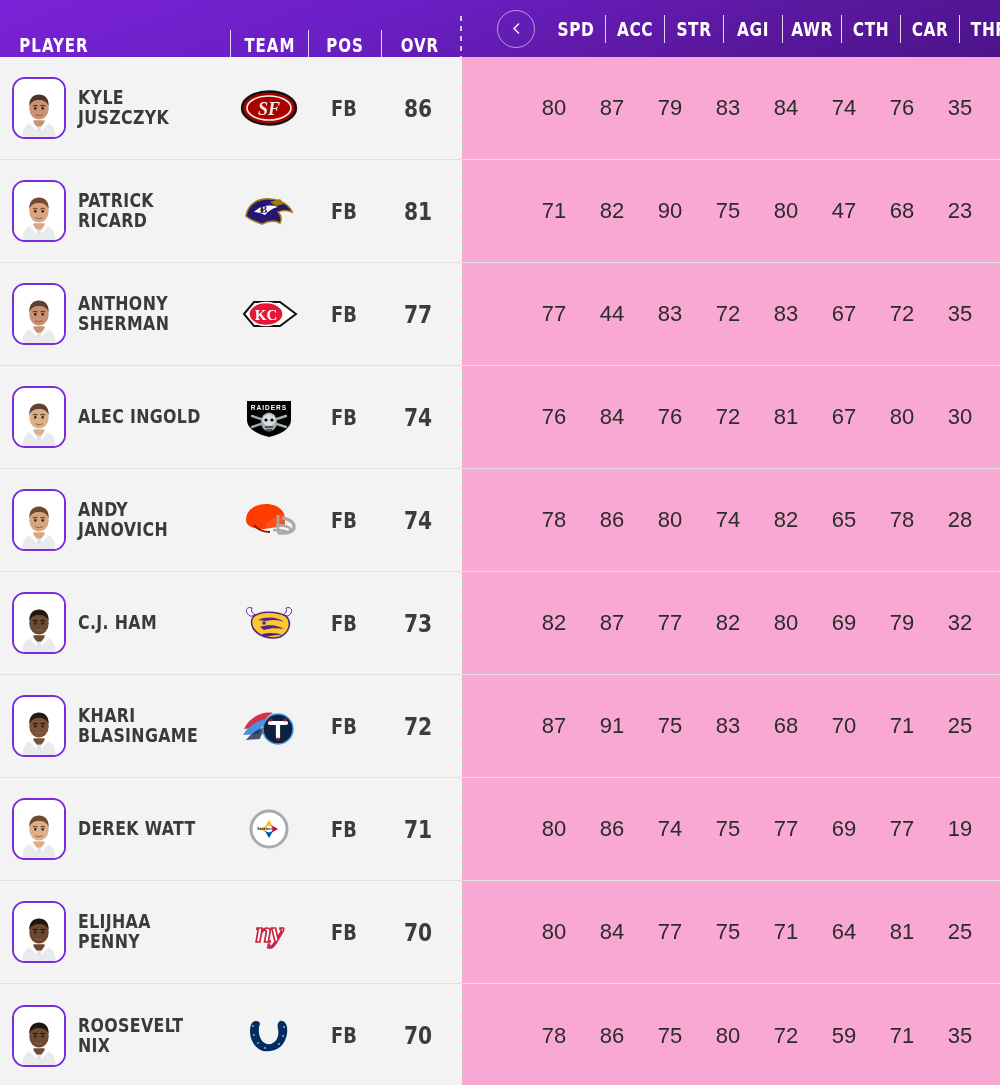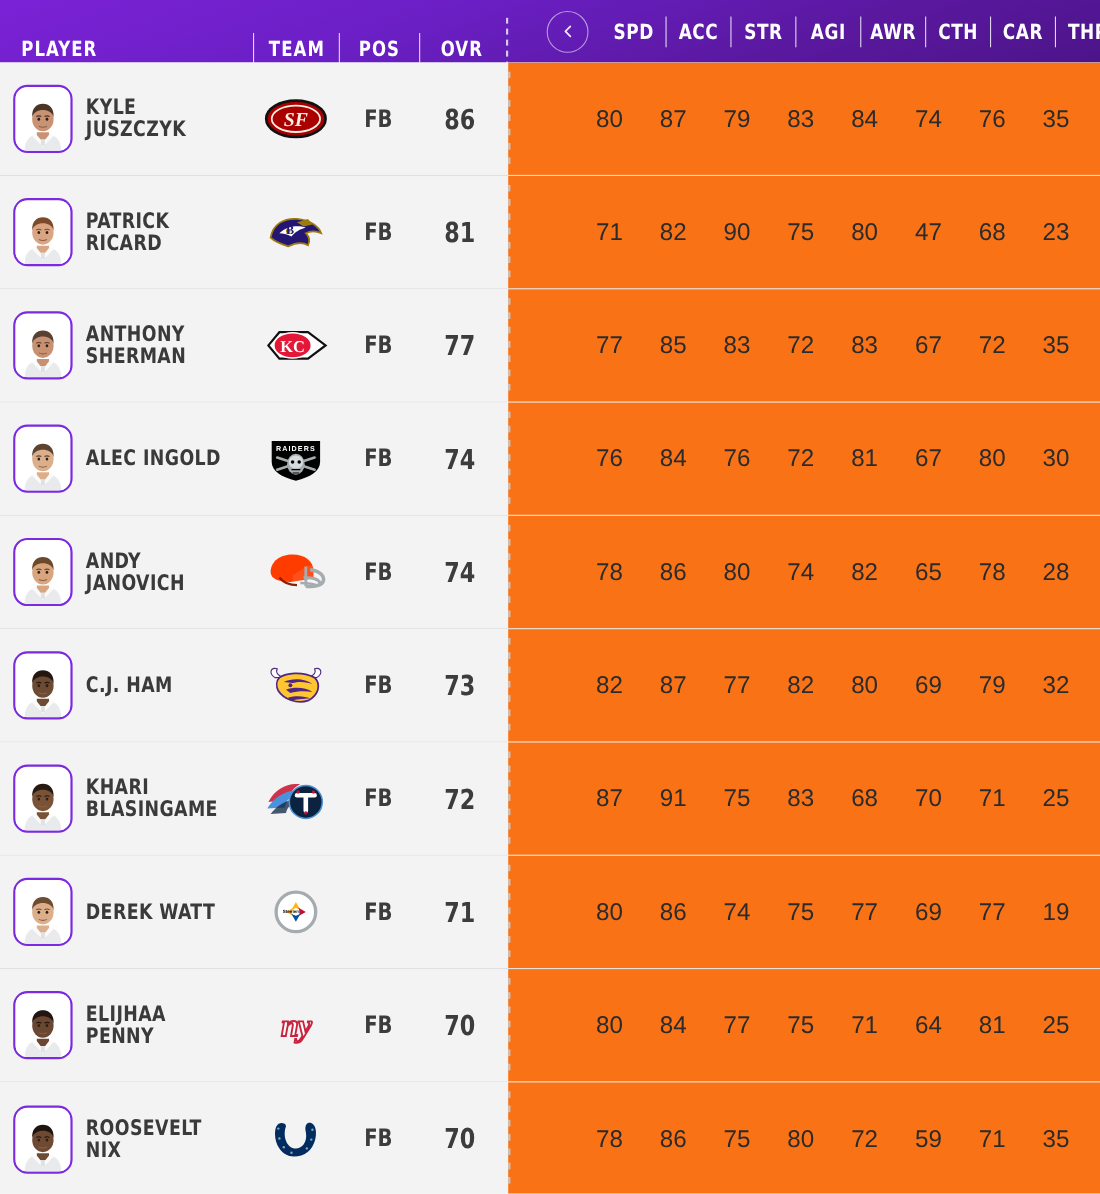--- a/index.html
+++ b/index.html
@@ -134,21 +134,21 @@
     width: 462px;
     display: flex;
     align-items: center;
     background: #f3f3f3;
     flex: 0 0 auto;
   }
   .row .right {
     width: 538px;
     display: flex;
     align-items: center;
-    background: #f97316;
+    background: #f9a8d4;
     flex: 0 0 auto;
     position: relative;
   }
   .row .right::before {
     content: "";
     position: absolute;
     left: 0; top: 8px; bottom: 8px;
     width: 2px;
     background-image: linear-gradient(to bottom,
       #c4c4c4 0 6px, rgba(0,0,0,0) 6px 13px);
@@ -386,21 +386,21 @@
                 <use href="#lg-chiefs-logo"></use>
               </svg>
         </span>
       </div>
       <div class="pos-cell">FB</div>
       <div class="ovr-cell">77</div>
     </div>
     <div class="right">
       <div class="spacer-stats"></div>
       <div class="stat-cell">77</div>
-          <div class="stat-cell">85</div>
+          <div class="stat-cell">44</div>
           <div class="stat-cell">83</div>
           <div class="stat-cell">72</div>
           <div class="stat-cell">83</div>
           <div class="stat-cell">67</div>
           <div class="stat-cell">72</div>
           <div class="stat-cell">35</div>
     </div>
       </div>
       <div class="row">
     <div class="left">

